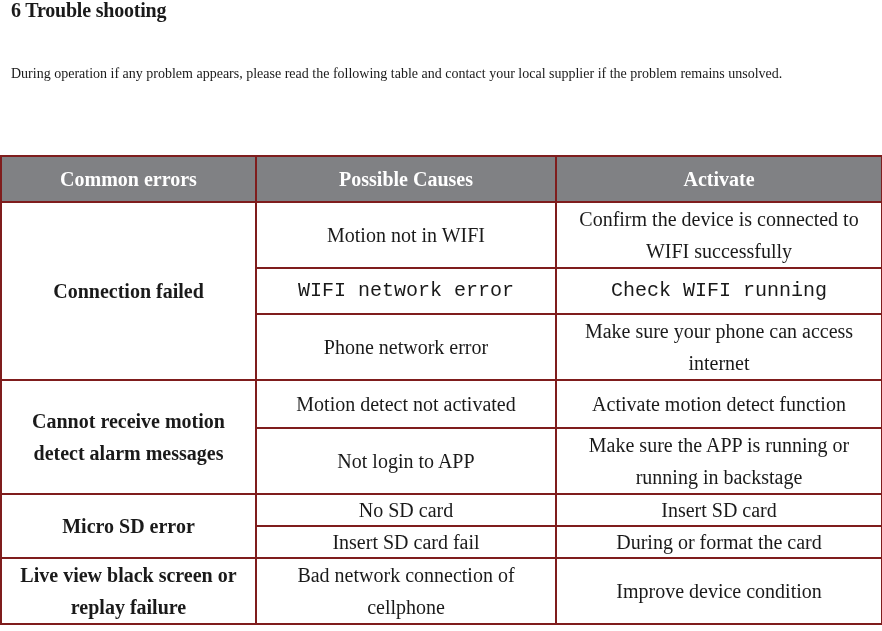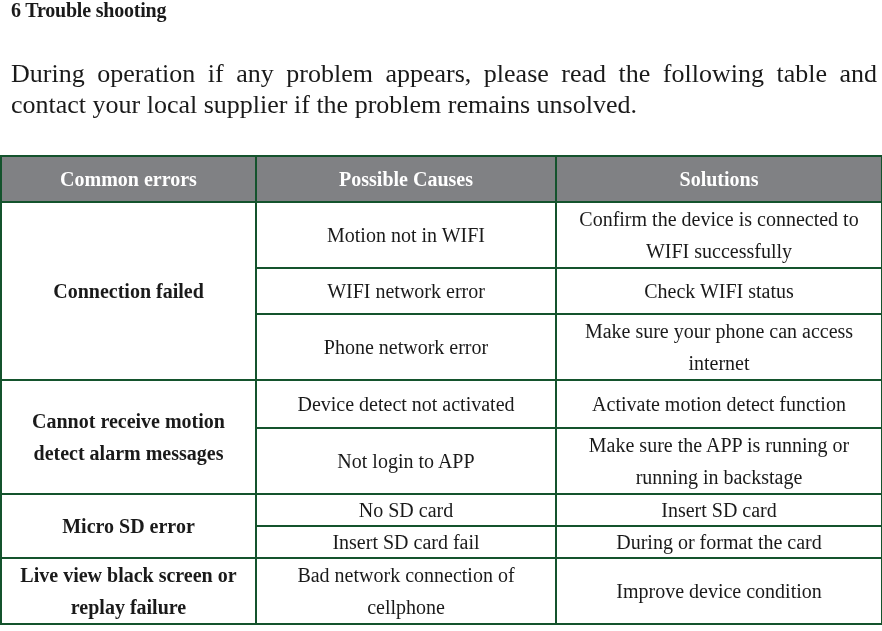--- a/index.html
+++ b/index.html
@@ -8,43 +8,43 @@
     font-family: "Liberation Serif", "DejaVu Serif", serif;
     color: #1a1a1a;
   }
   .heading {
     position: absolute; left: 11px; top: -2px;
     font-size: 20px; font-weight: bold; line-height: 24px;
     letter-spacing: -0.2px;
   }
   .intro {
     position: absolute; left: 11px; top: 58px; width: 866px;
-    font-size: 26px; line-height: 31px; text-align: justify;
+    font-size: 14px; line-height: 31px; text-align: justify;
     text-align-last: left;
   }
   table {
     position: absolute; left: 0px; top: 155px;
     width: 881px; border-collapse: collapse; table-layout: fixed;
     font-size: 20px;
   }
   col.c1 { width: 255px; }
   col.c2 { width: 300px; }
   col.c3 { width: 326px; }
   th, td {
-    border: 2px solid #14532d;
+    border: 2px solid #7f1d1d;
     text-align: center; vertical-align: middle;
     padding: 0 6px; line-height: 32px;
   }
   th {
     background: #808184; color: #ffffff; font-weight: bold;
     height: 44px; padding: 0;
   }
   td.err { font-weight: bold; }
   tr.r1 td { height: 62px; }
-  tr.r2 td { height: 44px; }
+  tr.r2 td { height: 44px; font-family: Liberation Mono, monospace; }
   tr.r3 td { height: 61px; }
   tr.r4 td { height: 46px; }
   tr.r5 td { height: 62px; }
   tr.r6 td, tr.r7 td { height: 30px; line-height: 30px; }
   tr.r8 td { height: 62px; }
 </style>
 </head>
 <body>
 
 <div class="heading">6 Trouble shooting</div>
@@ -53,40 +53,40 @@
 <table>
   <colgroup>
       <col class="c1">
       <col class="c2">
       <col class="c3">
     </colgroup>
   <thead>
     <tr>
       <th>Common errors</th>
       <th>Possible Causes</th>
-      <th>Solutions</th>
+      <th>Activate</th>
     </tr>
   </thead>
   <tbody>
     <tr class="r1">
       <td class="err" rowspan="3">Connection failed</td>
       <td>Motion not in WIFI</td>
       <td>Confirm the device is connected to WIFI successfully</td>
     </tr>
     <tr class="r2">
       <td>WIFI network error</td>
-      <td>Check WIFI status</td>
+      <td>Check WIFI running</td>
     </tr>
     <tr class="r3">
       <td>Phone network error</td>
       <td>Make sure your phone can access internet</td>
     </tr>
     <tr class="r4">
       <td class="err" rowspan="2">Cannot receive motion detect alarm messages</td>
-      <td>Device detect not activated</td>
+      <td>Motion detect not activated</td>
       <td>Activate motion detect function</td>
     </tr>
     <tr class="r5">
       <td>Not login to APP</td>
       <td>Make sure the APP is running or running in backstage</td>
     </tr>
     <tr class="r6">
       <td class="err" rowspan="2">Micro SD error</td>
       <td>No SD card</td>
       <td>Insert SD card</td>

